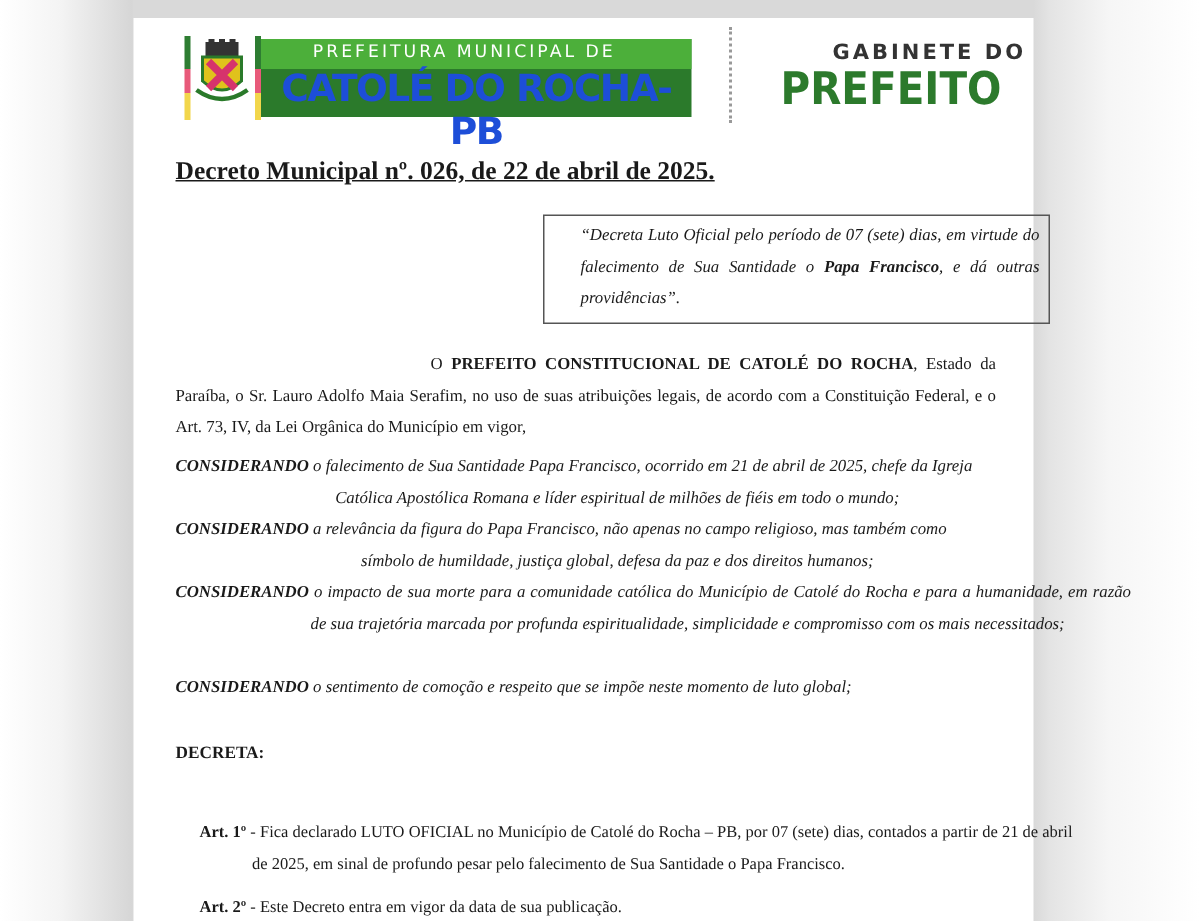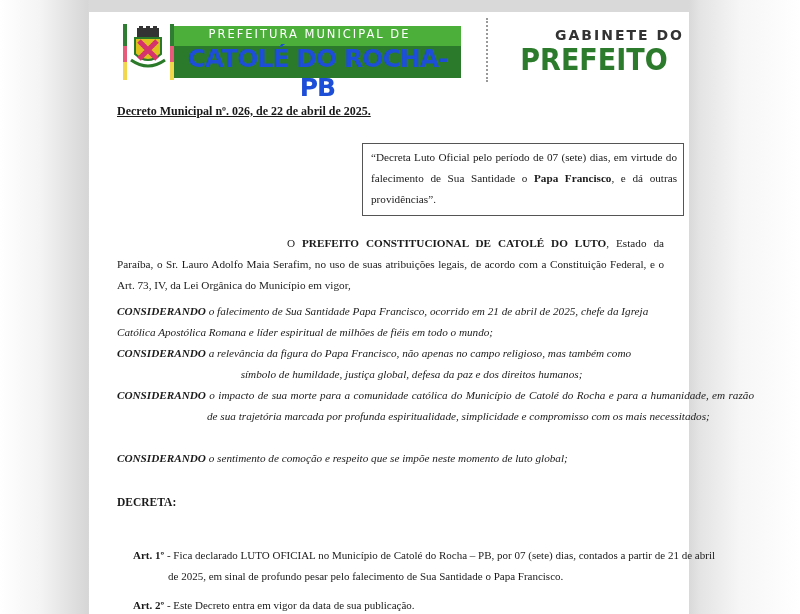--- a/index.html
+++ b/index.html
@@ -32,32 +32,32 @@
   .gab-sub {
     position:absolute; left:415px; top:15px; width:180px; text-align:right;
     font-family:"DejaVu Sans", sans-serif; font-weight:bold; font-size:14px; letter-spacing:2px; color:#333;
   }
   .gab-title {
     position:absolute; left:415px; top:30px; width:180px; text-align:center;
     font-family:"DejaVu Sans", sans-serif; font-weight:bold; font-size:30px; color:#2c7a2c;
     transform:scaleX(0.9); transform-origin:center;
   }
   .decree-title {
-    position:absolute; left:28px; top:92px; font-size:12px; font-weight:bold; text-decoration:underline;
+    position:absolute; left:28px; top:92px; font-size:17px; font-weight:bold; text-decoration:underline;
   }
   .ementa {
-    position:absolute; left:273px; top:131px; width:306px; padding:3px 6px 5px 8px;
-    border:1px solid #555; font-size:11.2px; line-height:21px; text-align:justify;
+    position:absolute; left:273px; top:131px; width:306px; padding:3px 6px 5px 24px;
+    border:1px solid #555; font-style:italic; font-size:11.2px; line-height:21px; text-align:justify;
   }
   .para { position:absolute; left:28px; width:547px; font-size:11.2px; line-height:21px; text-align:justify; }
   .intro { top:221px; text-indent:170px; }
   .cons { font-style:italic;font-family:Liberation Serif, serif; }
   .cons .lbl { font-weight:bold; }
   .c1 { top:289px; padding-left:62px; text-indent:-62px; }
-  .c1 .l2 { display:block; text-align:left; padding-right:20px; }
+  .c1 .l2 { display:block; text-align:center; padding-right:20px; }
   .c2 { top:331px; padding-left:62px; text-indent:-62px; }
   .c2 .l2 { display:block; text-align:center; padding-right:20px; }
   .c3 { top:373px; padding-left:90px; text-indent:-90px; }
   .c4 { top:436px; }
   .decreta { position:absolute; left:28px; top:484px; font-weight:bold; font-size:11.5px; }
   .art { position:absolute; left:44px; width:547px; font-size:11px; line-height:21px; text-align:justify; }
   .art1 { top:533px; padding-left:35px; text-indent:-35px; }
   .art2 { top:583px; }
   .art .lbl { font-weight:bold; }
   .bsn { font-weight:bold; }
@@ -91,21 +91,21 @@
   <div class="banner-sub">PREFEITURA MUNICIPAL DE</div>
   <div class="banner-title">CATOLÉ DO ROCHA-PB</div>
   <div class="vdivider"></div>
   <div class="gab-sub">GABINETE DO</div>
   <div class="gab-title">PREFEITO</div>
 
   <div class="decree-title">Decreto Municipal nº. 026, de 22 de abril de 2025.</div>
 
   <div class="ementa"><span>“Decreta Luto Oficial pelo período de 07 (sete) dias, em virtude do falecimento de Sua Santidade o </span><span class="bsn">Papa Francisco</span><span>, e dá outras providências”.</span></div>
 
-  <div class="para intro"><span>O </span><span class="bsn">PREFEITO CONSTITUCIONAL DE CATOLÉ DO LUTO</span><span>, Estado da Paraíba, o Sr. Lauro Adolfo Maia Serafim, no uso de suas atribuições legais, de acordo com a Constituição Federal, e o Art. 73, IV, da Lei Orgânica do Município em vigor,</span></div>
+  <div class="para intro"><span>O </span><span class="bsn">PREFEITO CONSTITUCIONAL DE CATOLÉ DO ROCHA</span><span>, Estado da Paraíba, o Sr. Lauro Adolfo Maia Serafim, no uso de suas atribuições legais, de acordo com a Constituição Federal, e o Art. 73, IV, da Lei Orgânica do Município em vigor,</span></div>
 
   <div class="para cons c1"><span class="lbl">CONSIDERANDO</span><span> o falecimento de Sua Santidade Papa Francisco, ocorrido em 21 de abril de 2025, chefe da Igreja</span><span class="l2">Católica Apostólica Romana e líder espiritual de milhões de fiéis em todo o mundo;</span></div>
 
   <div class="para cons c2"><span class="lbl">CONSIDERANDO</span><span> a relevância da figura do Papa Francisco, não apenas no campo religioso, mas também como</span><span class="l2">símbolo de humildade, justiça global, defesa da paz e dos direitos humanos;</span></div>
 
   <div class="para cons c3"><span class="lbl">CONSIDERANDO</span><span> o impacto de sua morte para a comunidade católica do Município de Catolé do Rocha e para a humanidade, em razão de sua trajetória marcada por profunda espiritualidade, simplicidade e compromisso com os mais necessitados;</span></div>
 
   <div class="para cons c4"><span class="lbl">CONSIDERANDO</span><span> o sentimento de comoção e respeito que se impõe neste momento de luto global;</span></div>
 
   <div class="decreta">DECRETA:</div>

